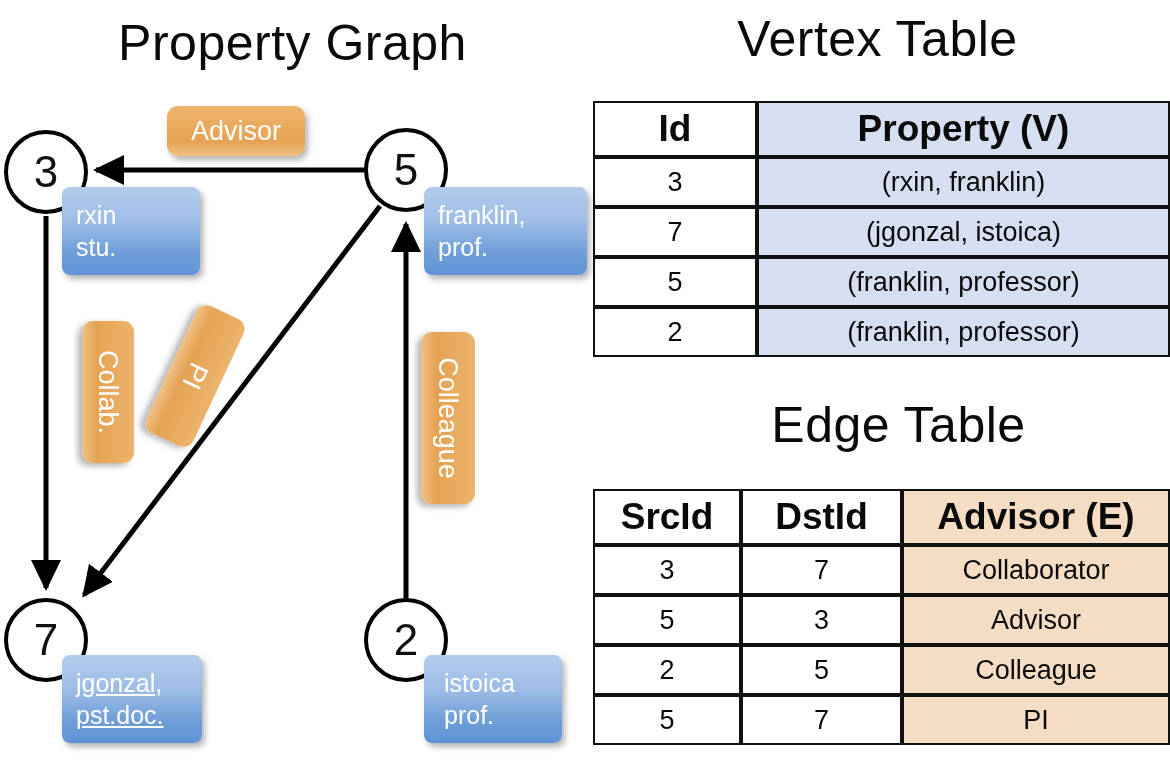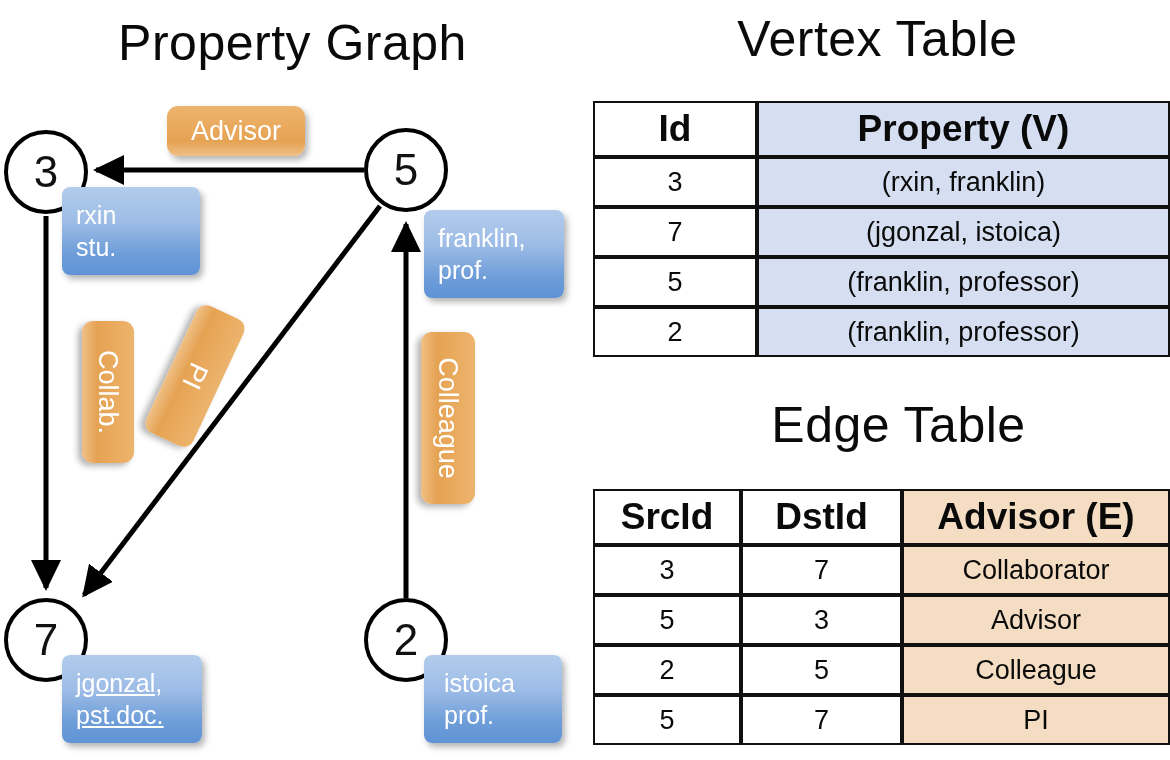--- a/index.html
+++ b/index.html
@@ -74,21 +74,21 @@
     color: #ffffff;
     font-size: 25px;
     font-weight: 300;
     line-height: 1.28;
     padding: 12px 14px 10px 14px;
     box-sizing: border-box;
     z-index: 6;
     white-space: pre-line;
   }
   #prop-rxin     { left: 62px;  top: 187px; width: 138px; height: 88px; }
-  #prop-franklin { left: 424px; top: 187px; width: 140px; height: 88px; margin-top: 23px; }
+  #prop-franklin { left: 424px; top: 187px; width: 163px; height: 88px; }
   #prop-jgonzal  { left: 62px;  top: 655px; width: 140px; height: 88px; text-decoration: underline; }
   #prop-istoica  { left: 424px; top: 655px; width: 138px; height: 88px; padding-left: 20px; }
 
   
   .edge-label {
     position: absolute;
     border-radius: 11px;
     background: linear-gradient(to bottom, #ecb46d 0%, #e9a95c 45%, #e5a253 70%, #efc085 100%);
     box-shadow: 3px 4px 6px rgba(0,0,0,0.30);
     color: #ffffff;

